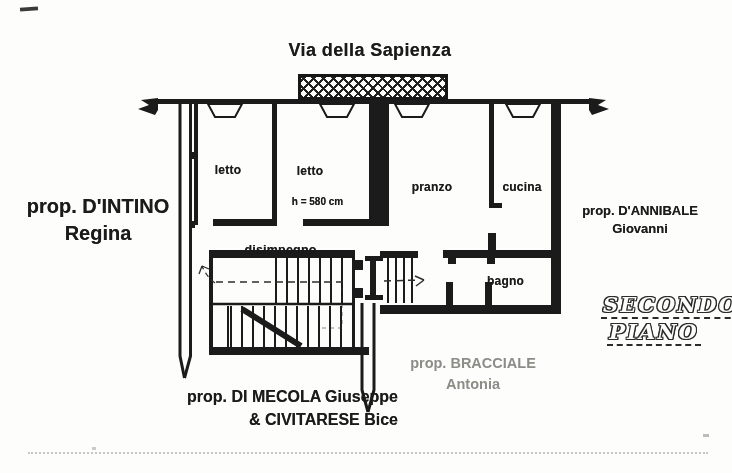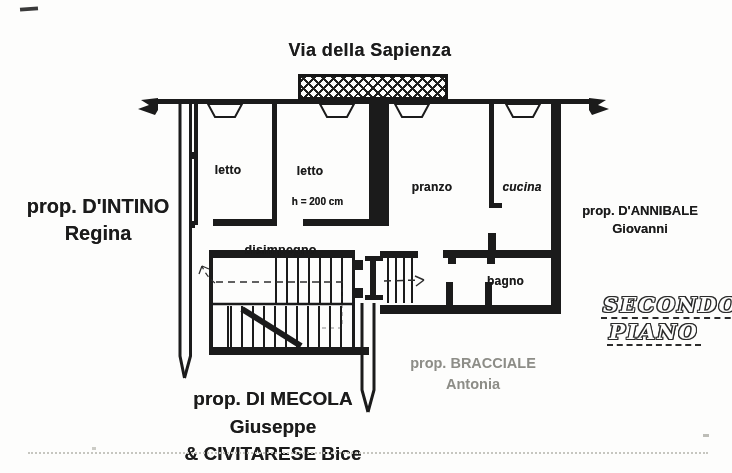--- a/index.html
+++ b/index.html
@@ -4,21 +4,21 @@
 <style>
   html,body{margin:0;padding:0;background:#ffffff;}
   .page{position:relative;width:732px;height:473px;background:#fdfdfc;overflow:hidden;
         font-family:"Liberation Sans",sans-serif;}
   .plan-svg{position:absolute;left:0;top:0;}
   .lbl{position:absolute;text-align:center;color:#1b1b1b;font-weight:bold;
        font-family:"Liberation Sans",sans-serif;line-height:1.35;
        text-shadow:0 0 .4px rgba(20,20,20,.65);}
   .title{font-size:18px;letter-spacing:.4px;}
   .owner{font-size:20px;}
-  .owner-south{font-size:19px;line-height:1.45;}
+  .owner-south{font-size:16px;line-height:1.45;text-align:right;}
   .owner-faded{color:#8d8d87;text-shadow:none;filter:blur(.4px);font-size:14.5px;line-height:1.45;}
   .room{font-size:12px;letter-spacing:.2px;}
   .small-note{font-size:10px;}
   .floor-box{position:absolute;left:575px;top:294px;width:132px;text-align:center;}
   .floor-line{display:inline-block;font-family:"DejaVu Serif",serif;font-style:italic;
       font-weight:bold;font-size:21px;letter-spacing:2px;color:#fdfdfc;line-height:1.05;
       text-shadow:-1.2px -1.2px 0 #2b2b2b,1.2px -1.2px 0 #2b2b2b,-1.2px 1.2px 0 #2b2b2b,
                   1.2px 1.2px 0 #2b2b2b,0 -1.2px 0 #2b2b2b,0 1.2px 0 #2b2b2b,
                   -1.2px 0 0 #2b2b2b,1.2px 0 0 #2b2b2b;
       border-bottom:2px dashed #2b2b2b;padding:0 2px 1px;margin-left:26px;}
@@ -166,23 +166,23 @@
     <div>Antonia</div>
   </div>
 
   <div class="floor-box">
     <div><span class="floor-line">SECONDO</span></div>
     <div style="margin-top:2px;"><span class="floor-line">PIANO</span></div>
   </div>
 
   <div class="lbl room" style="left:200px;top:162px;width:56px;">letto</div>
   <div class="lbl room" style="left:282px;top:163px;width:56px;">letto</div>
-  <div class="lbl small-note" style="left:285px;top:195px;width:65px;">h = 200 cm</div>
+  <div class="lbl small-note" style="left:285px;top:195px;width:65px;">h = 580 cm</div>
   <div class="lbl room" style="left:402px;top:179px;width:60px;">pranzo</div>
-  <div class="lbl room" style="left:494px;top:179px;width:56px;font-style:italic;">cucina</div>
+  <div class="lbl room" style="left:494px;top:179px;width:56px;">cucina</div>
   <div class="lbl room" style="left:233px;top:242px;width:95px;font-size:12.5px;">disimpegno</div>
   <div class="lbl room" style="left:478px;top:273px;width:55px;">bagno</div>
 
   <div class="dotline"></div>
   <div class="speck" style="left:20px;top:7px;width:18px;height:4px;transform:rotate(-4deg);"></div>
   <div class="speck" style="left:703px;top:434px;width:6px;height:3px;background:#bdbdb7;"></div>
   <div class="speck" style="left:92px;top:447px;width:4px;height:3px;background:#ccccc6;"></div>
 </div>
 
 </body></html>

